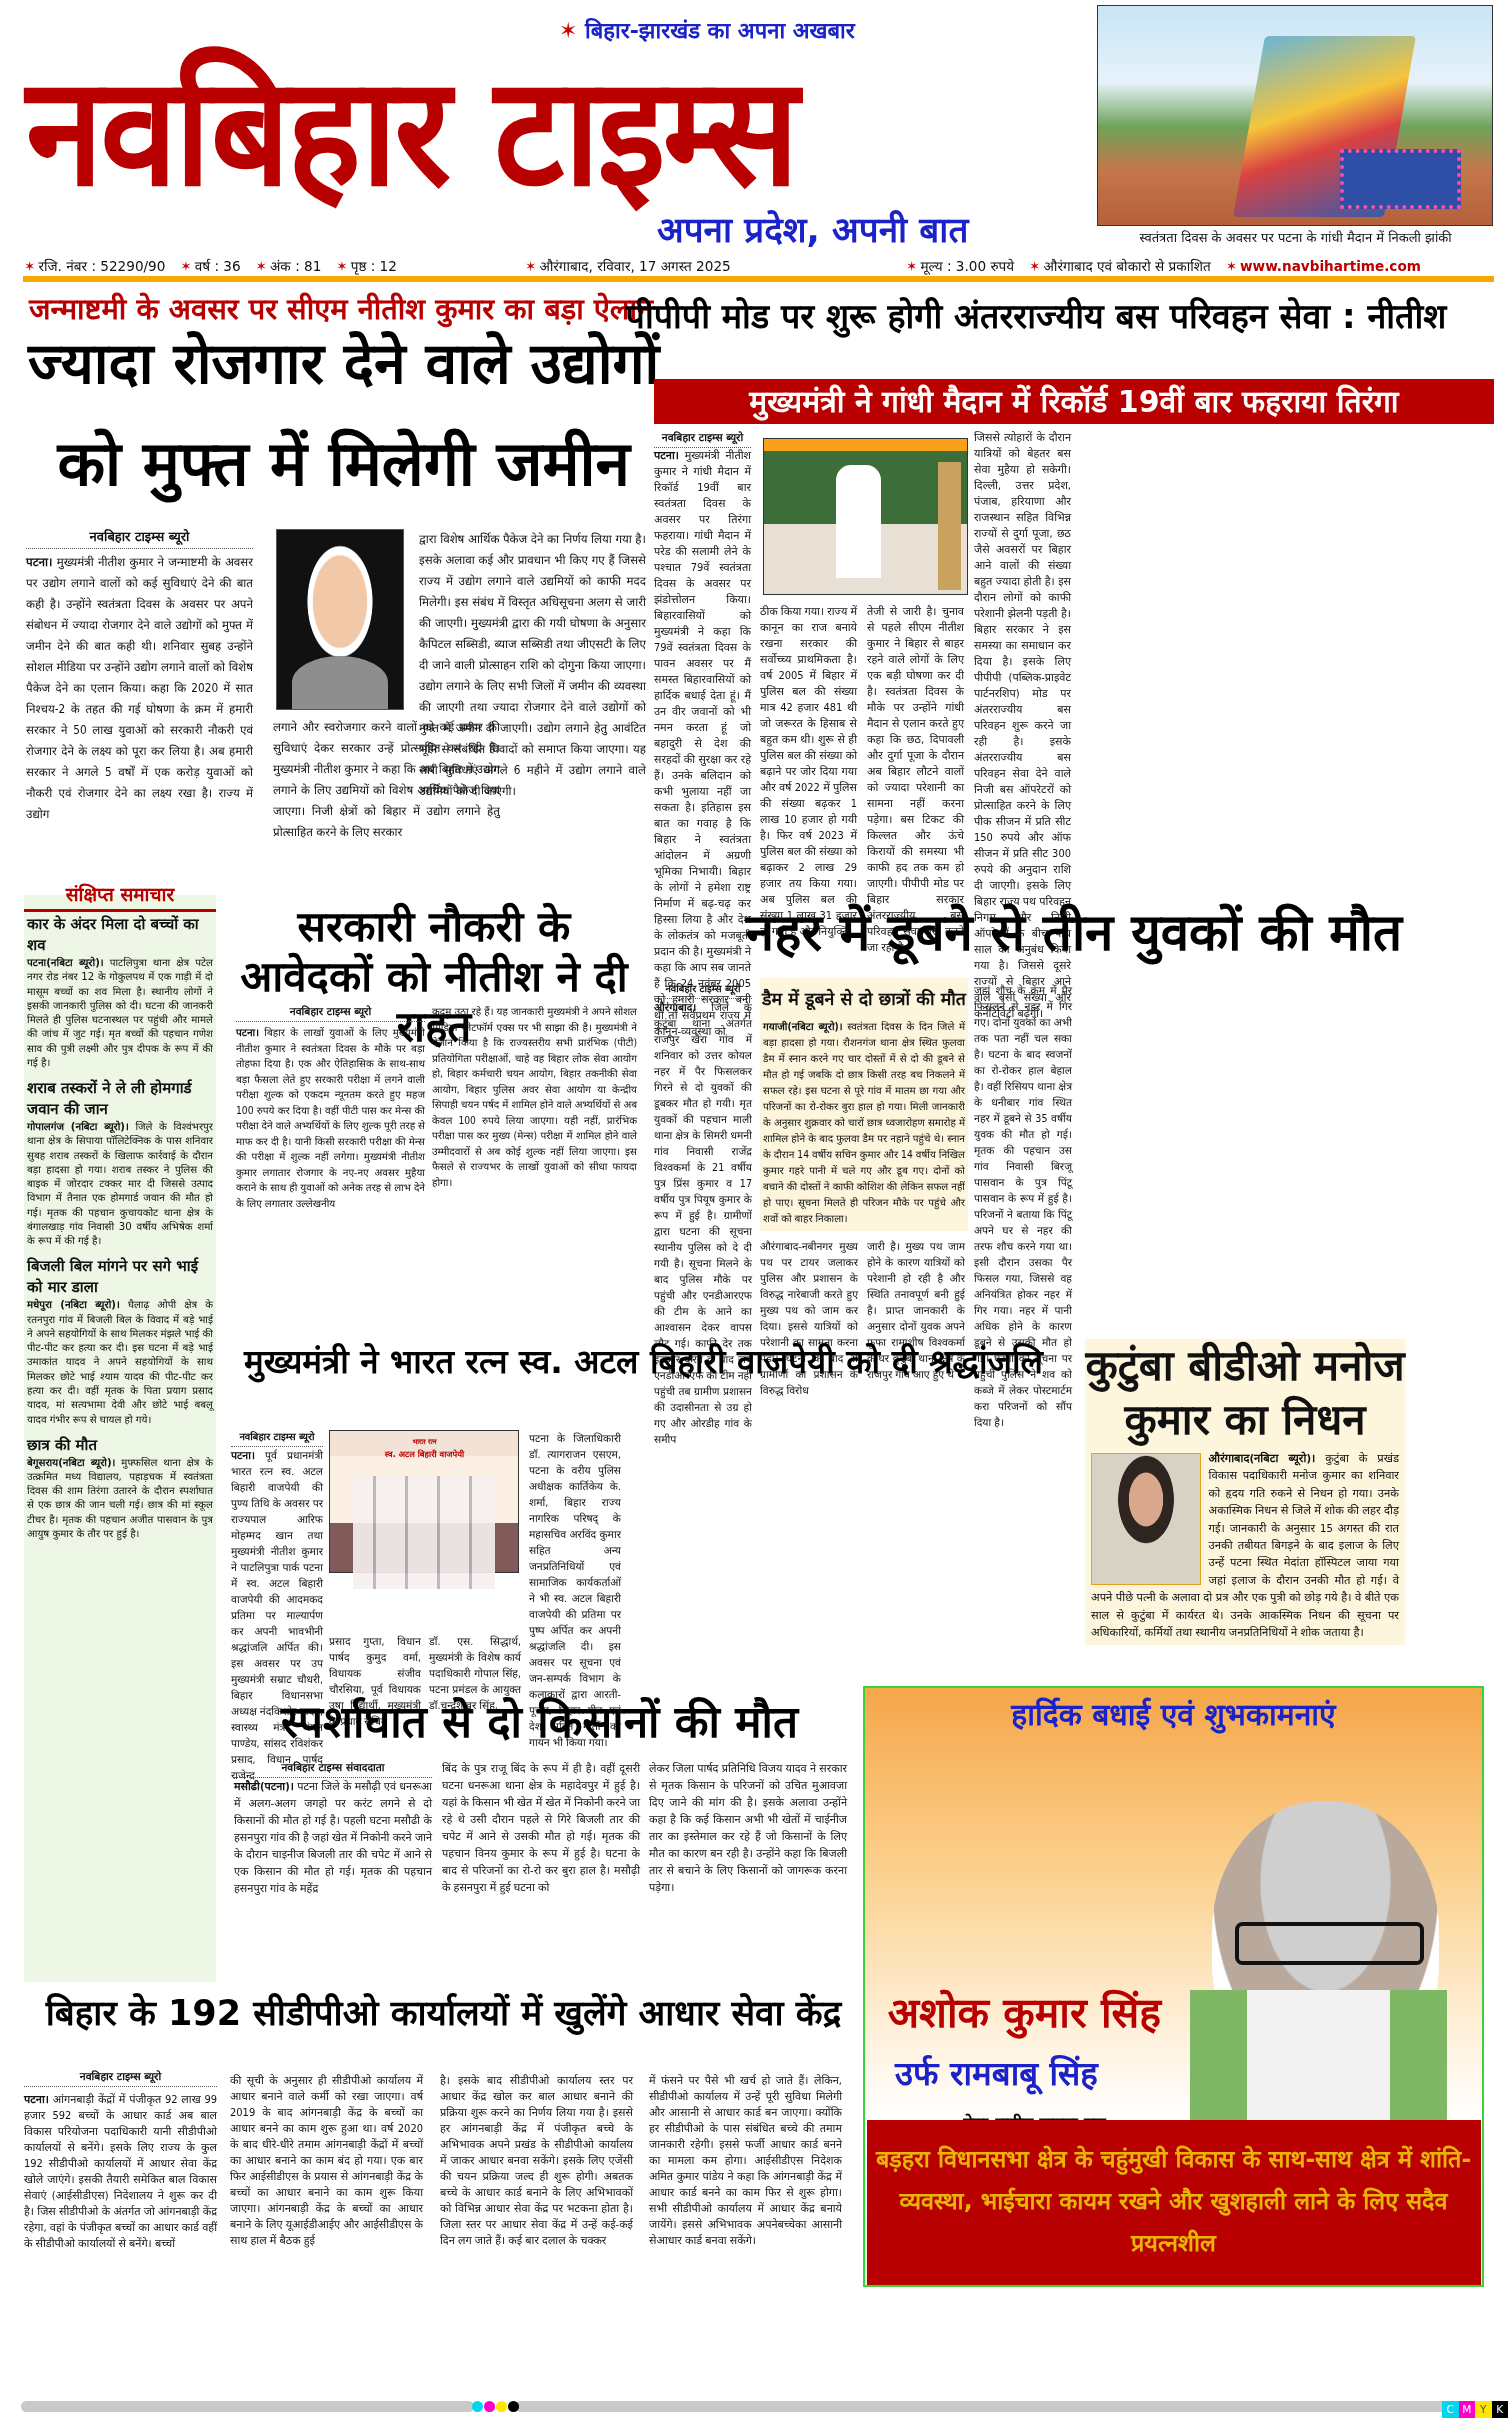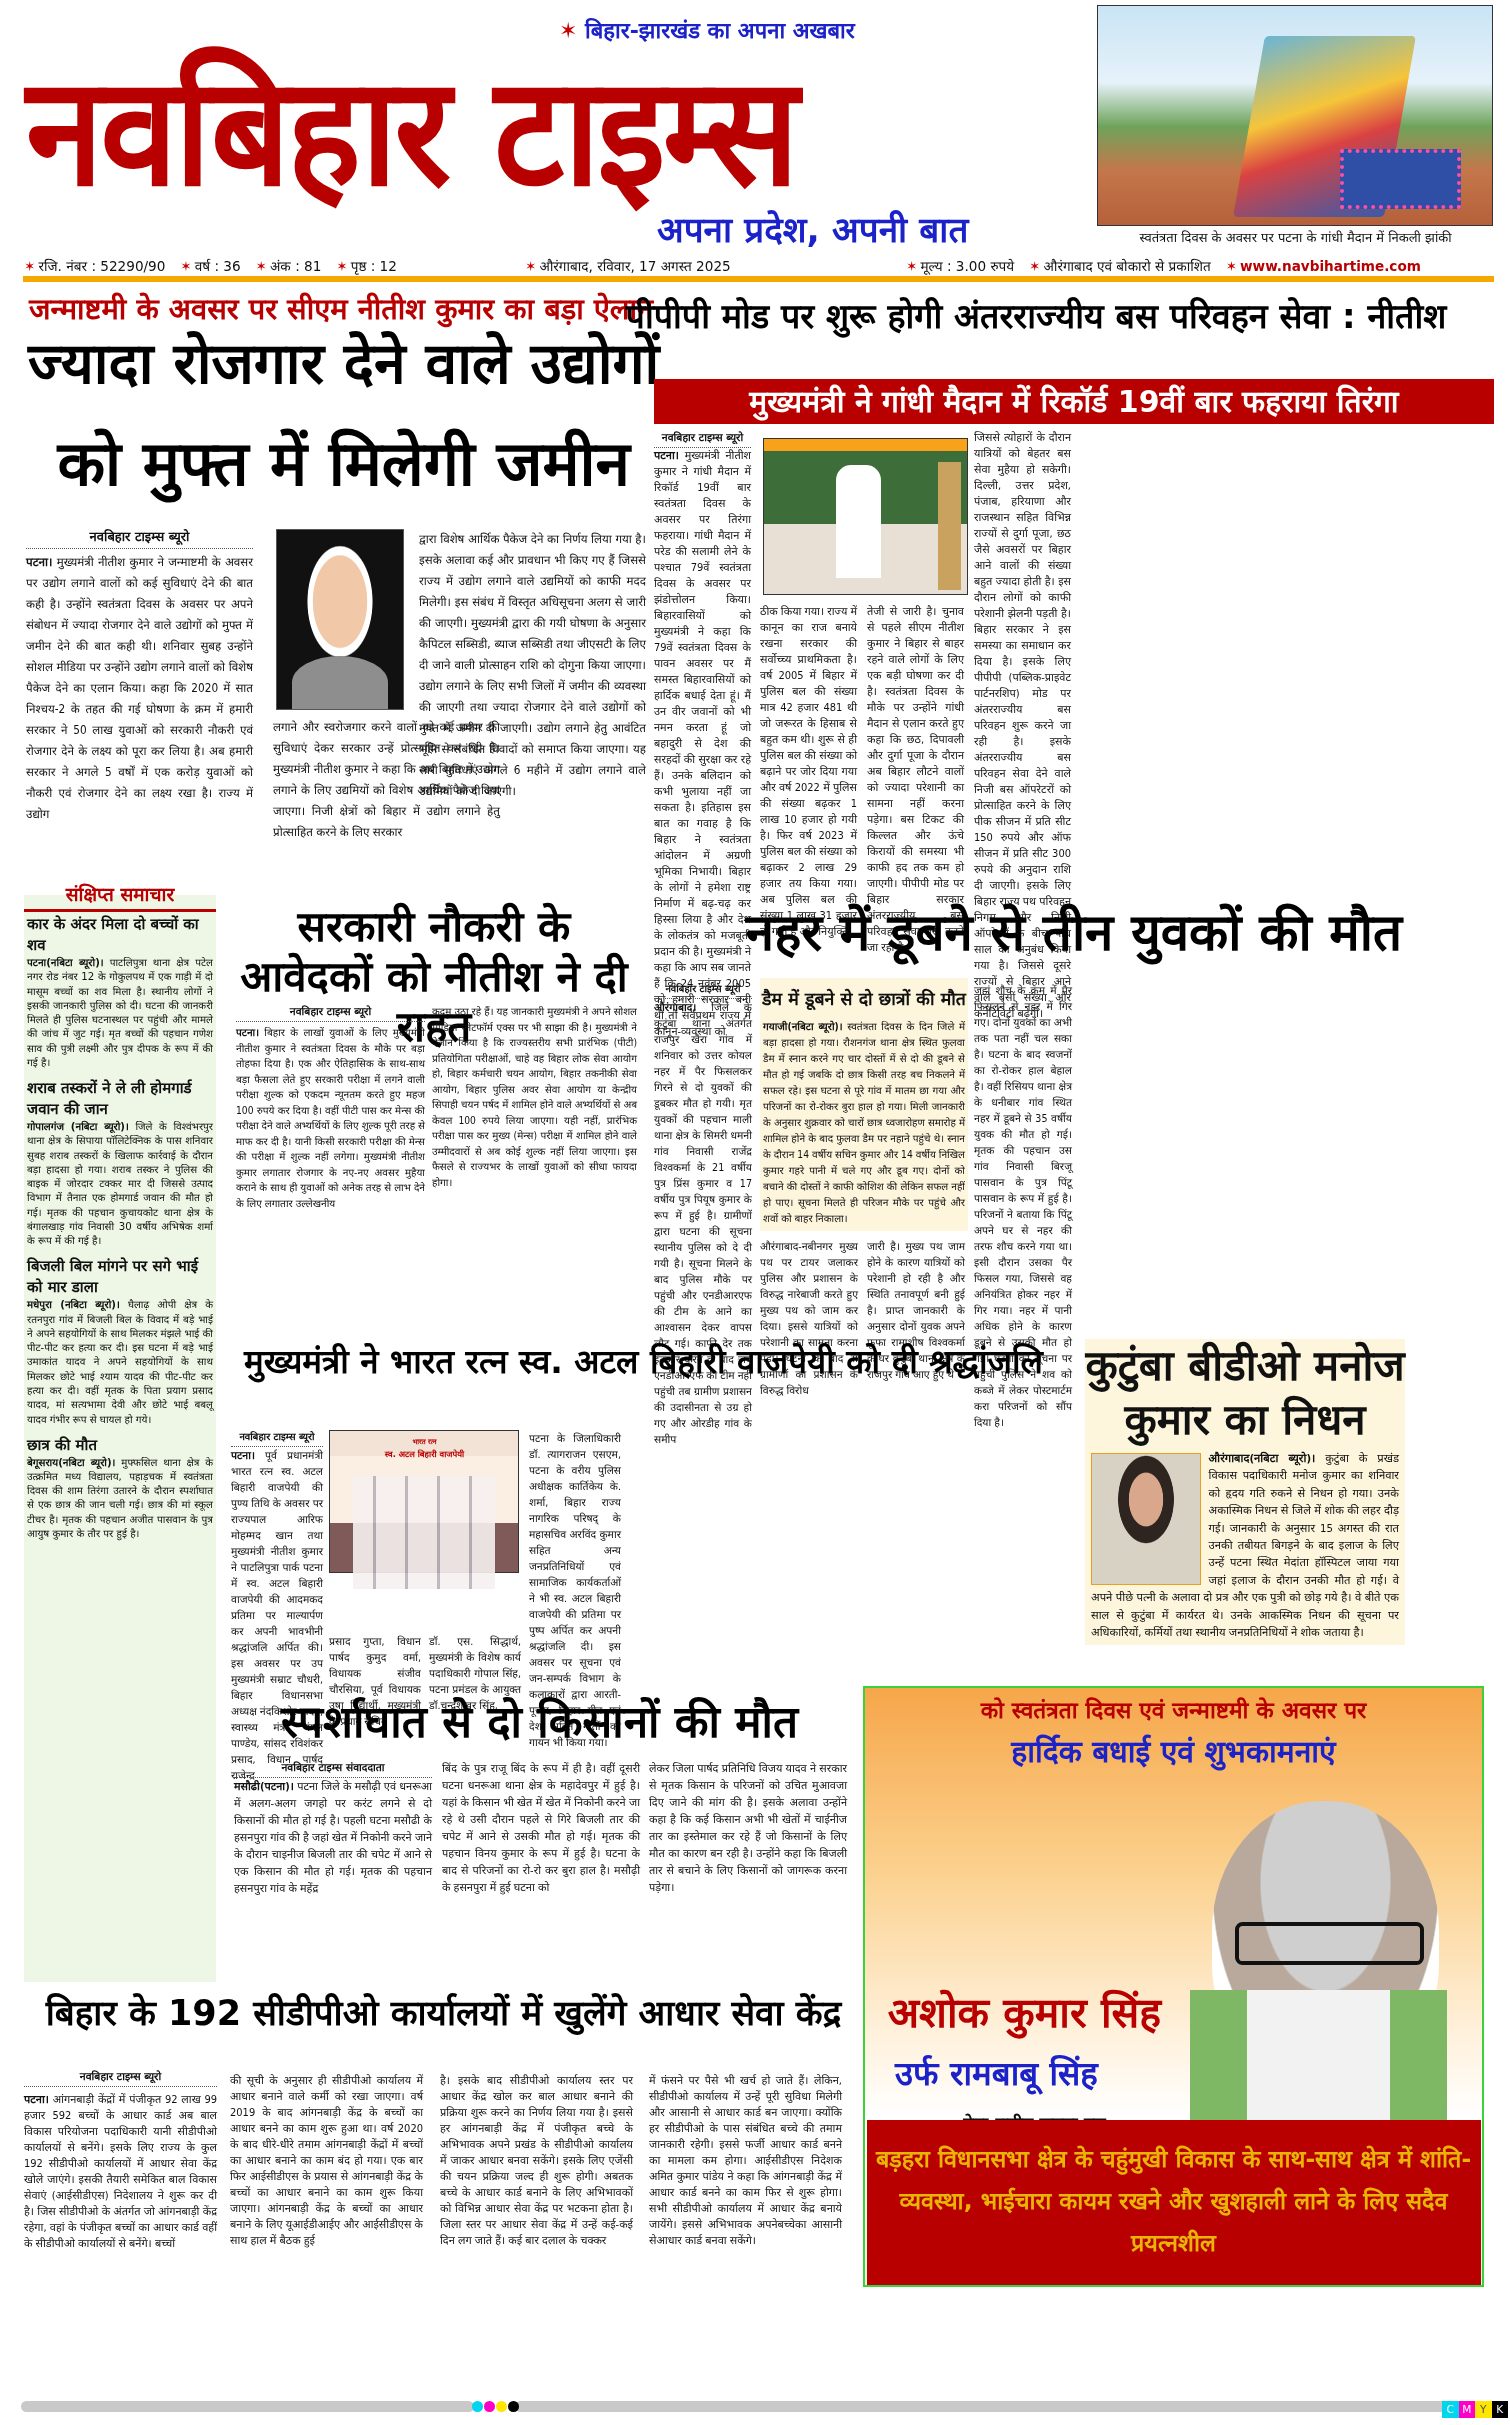--- a/index.html
+++ b/index.html
@@ -203,21 +203,20 @@
 
 <div class="abs hl sparsh-hl">स्पर्शाघात से दो किसानों की मौत</div>
 <div class="abs" style="left:234px; top:1760px; width:198px;">
   <div class="byline" style="font-size:10.6px;">नवबिहार टाइम्स संवाददाता</div>
   <div class="body" style="font-size:11px; line-height:17px;"><b>मसौढी(पटना)।</b> <span>पटना जिले के मसौढ़ी एवं धनरूआ में अलग-अलग जगहो पर करंट लगने से दो किसानों की मौत हो गई है। पहली घटना मसौढी के हसनपुरा गांव की है जहां खेत में निकोनी करने जाने के दौरान चाइनीज बिजली तार की चपेट में आने से एक किसान की मौत हो गई। मृतक की पहचान हसनपुरा गांव के महेंद्र</span></div>
 </div>
 <div class="abs body" style="left:442px; top:1760px; width:198px; font-size:11px; line-height:17px;">बिंद के पुत्र राजू बिंद के रूप में ही है। वहीं दूसरी घटना धनरूआ थाना क्षेत्र के महादेवपुर में हुई है। यहां के किसान भी खेत में खेत में निकोनी करने जा रहे थे उसी दौरान पहले से गिरे बिजली तार की चपेट में आने से उसकी मौत हो गई। मृतक की पहचान विनय कुमार के रूप में हुई है। घटना के बाद से परिजनों का रो-रो कर बुरा हाल है। मसौढ़ी के हसनपुरा में हुई घटना को</div>
 <div class="abs body" style="left:649px; top:1760px; width:198px; font-size:11px; line-height:17px;">लेकर जिला पार्षद प्रतिनिधि विजय यादव ने सरकार से मृतक किसान के परिजनों को उचित मुआवजा दिए जाने की मांग की है। इसके अलावा उन्होंने कहा है कि कई किसान अभी भी खेतों में चाईनीज तार का इस्तेमाल कर रहे हैं जो किसानों के लिए मौत का कारण बन रही है। उन्होंने कहा कि बिजली तार से बचाने के लिए किसानों को जागरूक करना पड़ेगा।</div>
 
 <div class="abs ad-box">
-  <div class="ad-l2">को स्वतंत्रता दिवस एवं जन्माष्टमी के अवसर पर</div>
   <div class="ad-l3">हार्दिक बधाई एवं शुभकामनाएं</div>
   <div class="ad-face"></div>
   <div class="ad-scarf"></div>
   <div class="ad-name">अशोक कुमार सिंह</div>
   <div class="ad-alias">उर्फ रामबाबू सिंह</div>
   <div class="ad-role" style="top:423px;">नेता-राष्ट्रीय जनता दल</div>
   <div class="ad-role" style="top:453px;">समाजसेवी एवं संवेदक</div>
   <div class="ad-role" style="top:483px;">बड़हरा (भोजपुर)</div>
   <div class="ad-banner">बड़हरा विधानसभा क्षेत्र के चहुंमुखी विकास के साथ-साथ क्षेत्र में शांति-व्यवस्था, भाईचारा कायम रखने और खुशहाली लाने के लिए सदैव प्रयत्नशील</div>
 </div>

